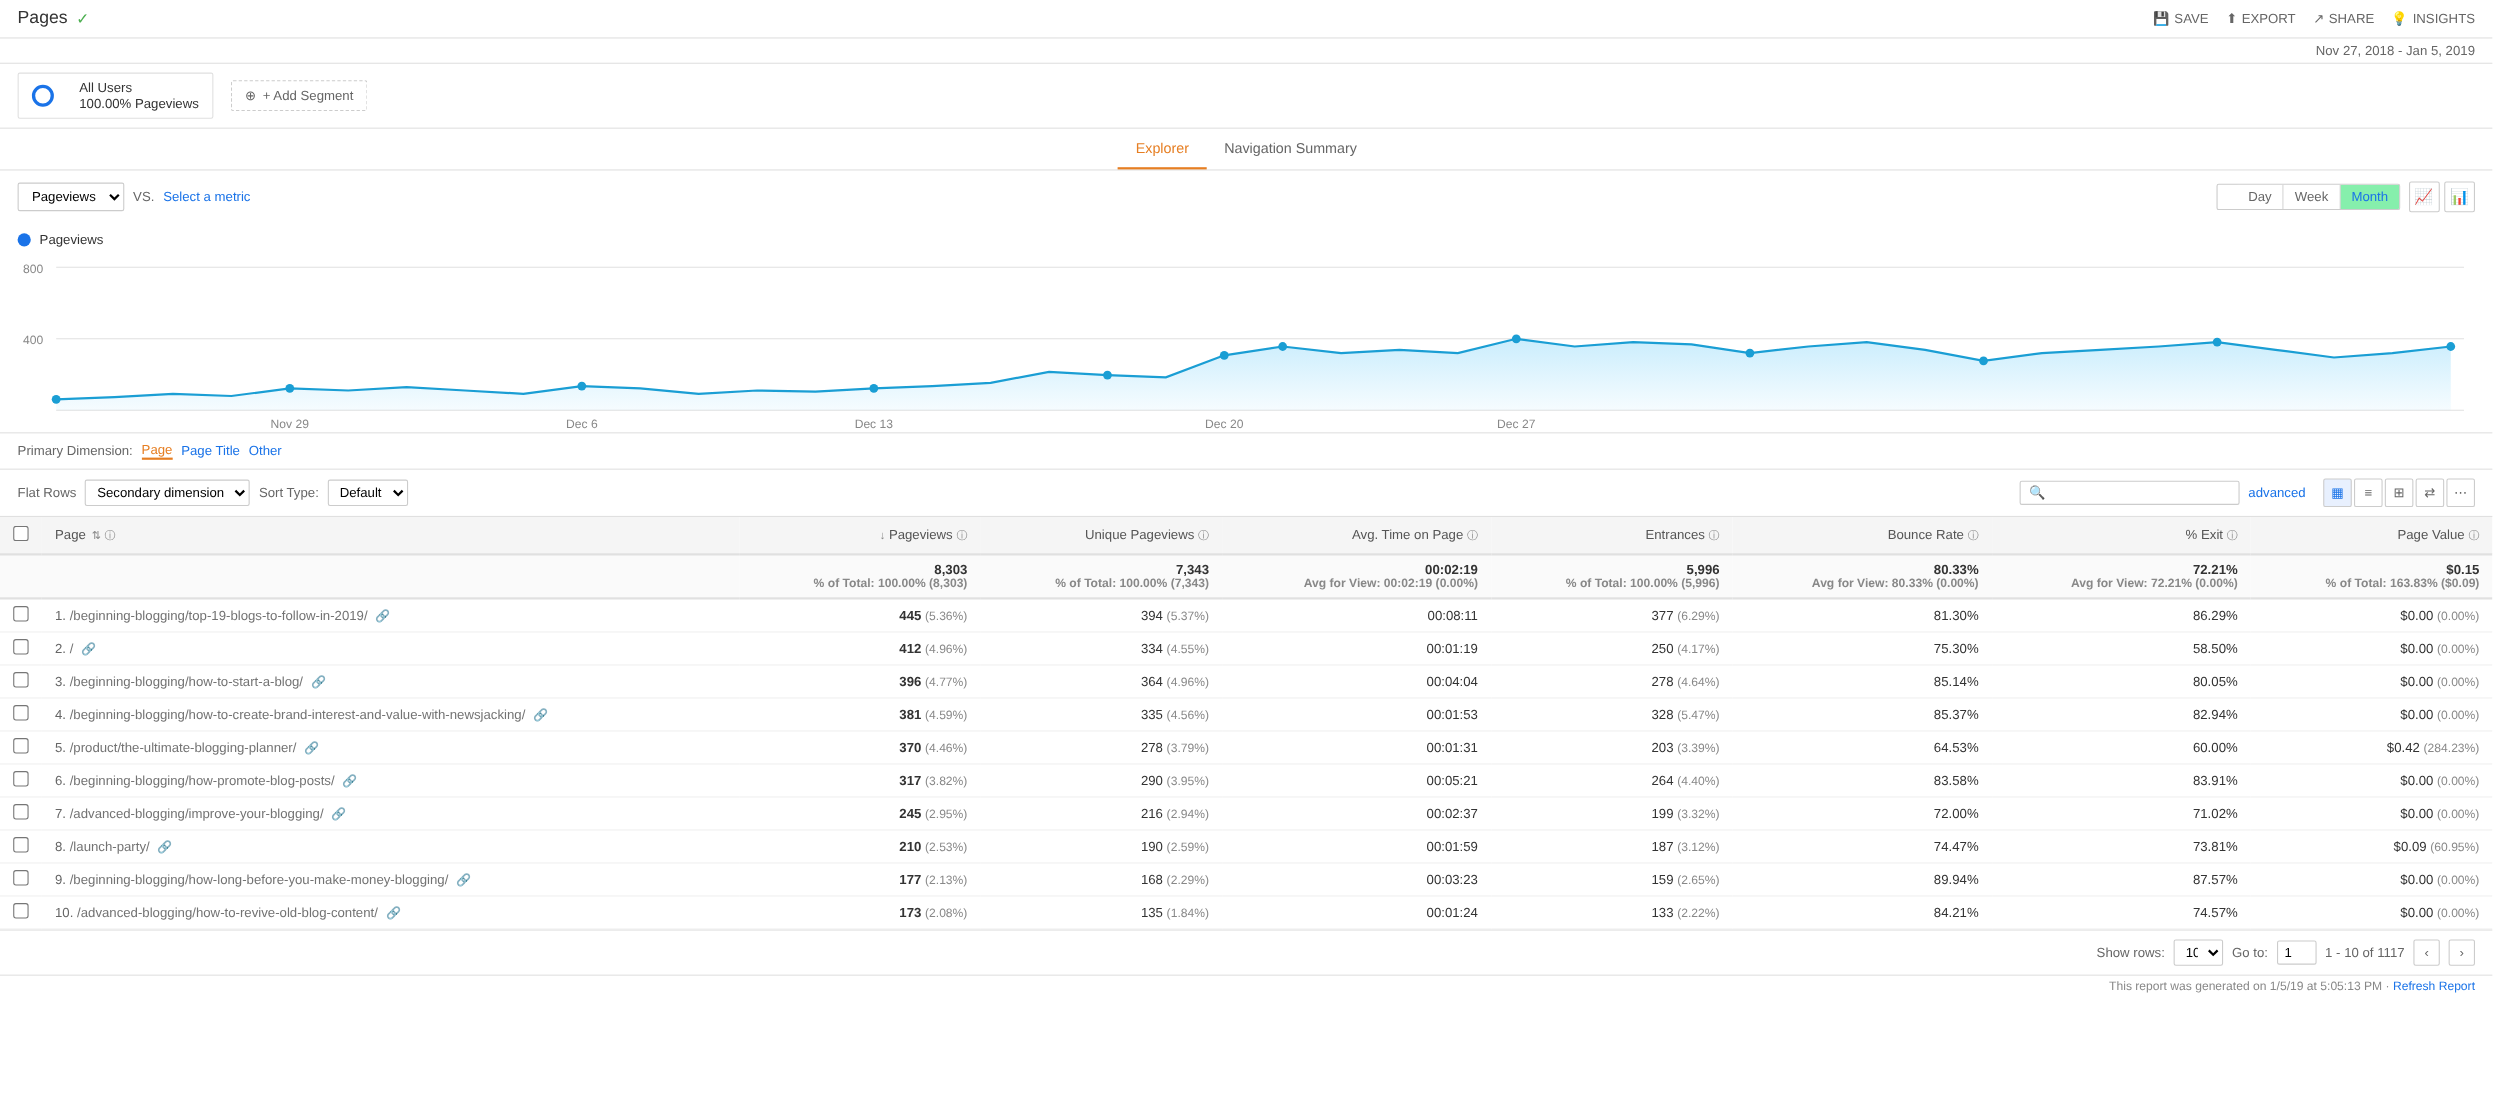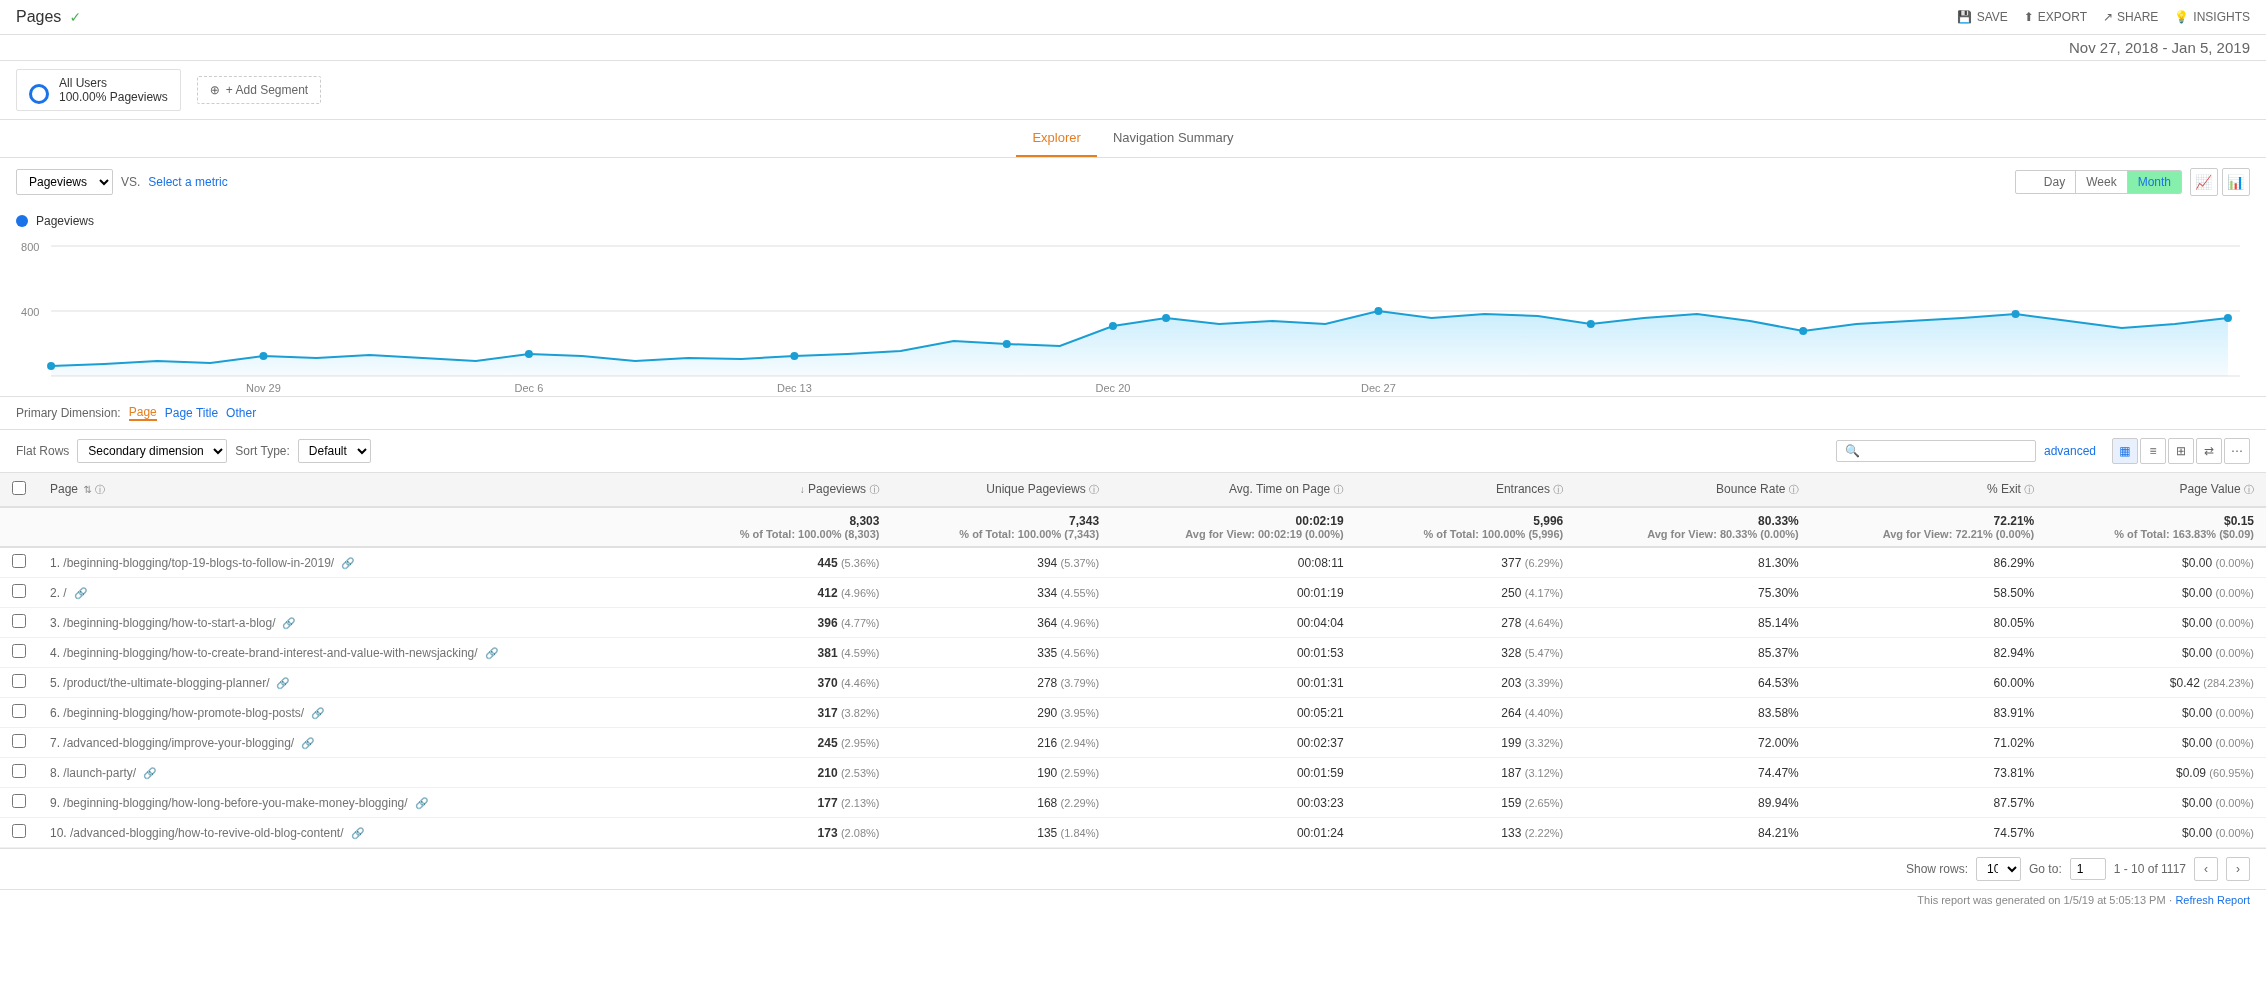--- a/index.html
+++ b/index.html
@@ -7,25 +7,25 @@
     
     
     .header { display: flex; align-items: center; justify-content: space-between; padding: 8px 16px; border-bottom: 1px solid #e0e0e0; background: #fff; }
     .header-left { display: flex; align-items: center; gap: 8px; }
     .header-title { font-size: 16px; font-weight: 500; color: #333; }
     .verified-icon { color: #4CAF50; font-size: 14px; }
     .header-actions { display: flex; align-items: center; gap: 16px; }
     .header-action { display: flex; align-items: center; gap: 4px; font-size: 12px; color: #666; cursor: pointer; }
     
     
-    .date-range { font-size: 15px; color: #666; text-align: right; padding: 4px 16px; border-bottom: 1px solid #e0e0e0; }
+    .date-range { font-size: 12px; color: #666; text-align: right; padding: 4px 16px; border-bottom: 1px solid #e0e0e0; }
     
     
     .segments-bar { display: flex; align-items: center; padding: 8px 16px; border-bottom: 1px solid #e0e0e0; gap: 16px; }
-    .segment-item { display: flex; align-items: flex-end; gap: 10px; border: 1px solid #e0e0e0; padding: 6px 12px; border-radius: 2px; cursor: pointer; }
+    .segment-item { display: flex; align-items: center; gap: 23px; border: 1px solid #e0e0e0; padding: 6px 12px; border-radius: 2px; cursor: pointer; }
     .segment-circle { width: 20px; height: 20px; border-radius: 50%; border: 3px solid #1a73e8; }
     .segment-text { font-size: 12px; }
     .segment-text-main { font-weight: 500; color: #333; }
     .add-segment { display: flex; align-items: center; gap: 6px; color: #666; cursor: pointer; font-size: 12px; padding: 6px 12px; border: 1px dashed #ccc; border-radius: 2px; }
     
     
     .tabs { display: flex; padding: 0 16px; border-bottom: 1px solid #e0e0e0; justify-content: center; }
     .tab { padding: 10px 16px; font-size: 13px; cursor: pointer; border-bottom: 2px solid transparent; color: #666; }
     .tab.active { color: #e67e22; border-bottom-color: #e67e22; font-weight: 500; }
     

